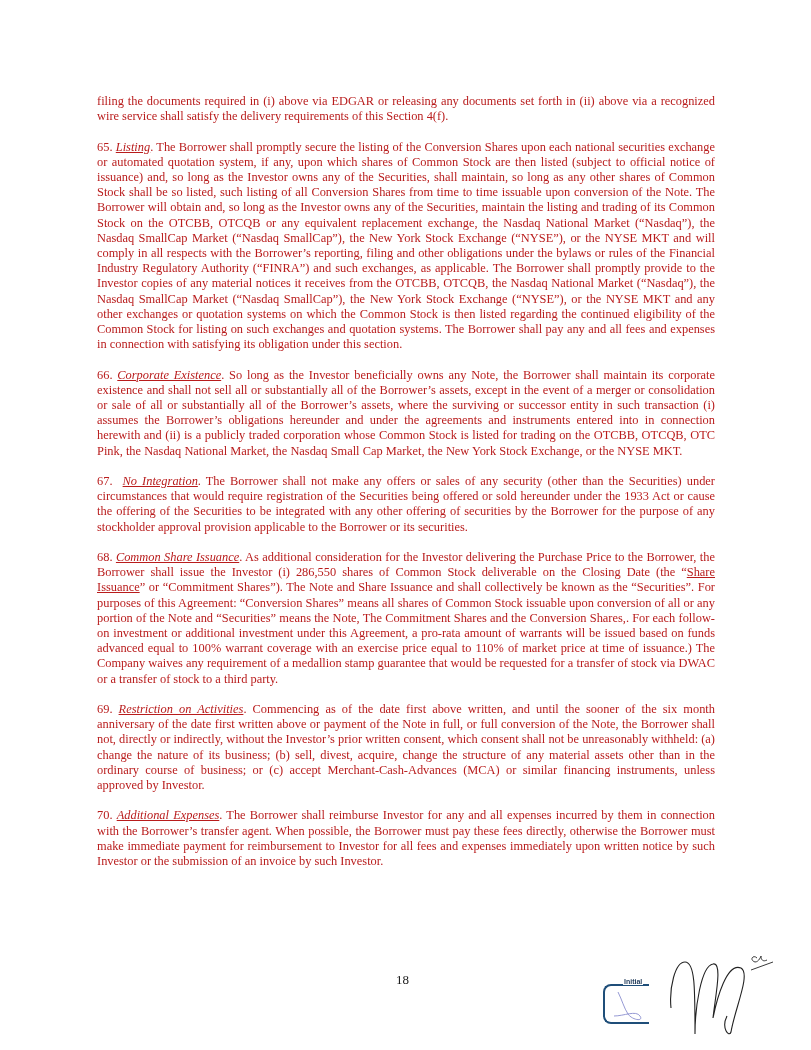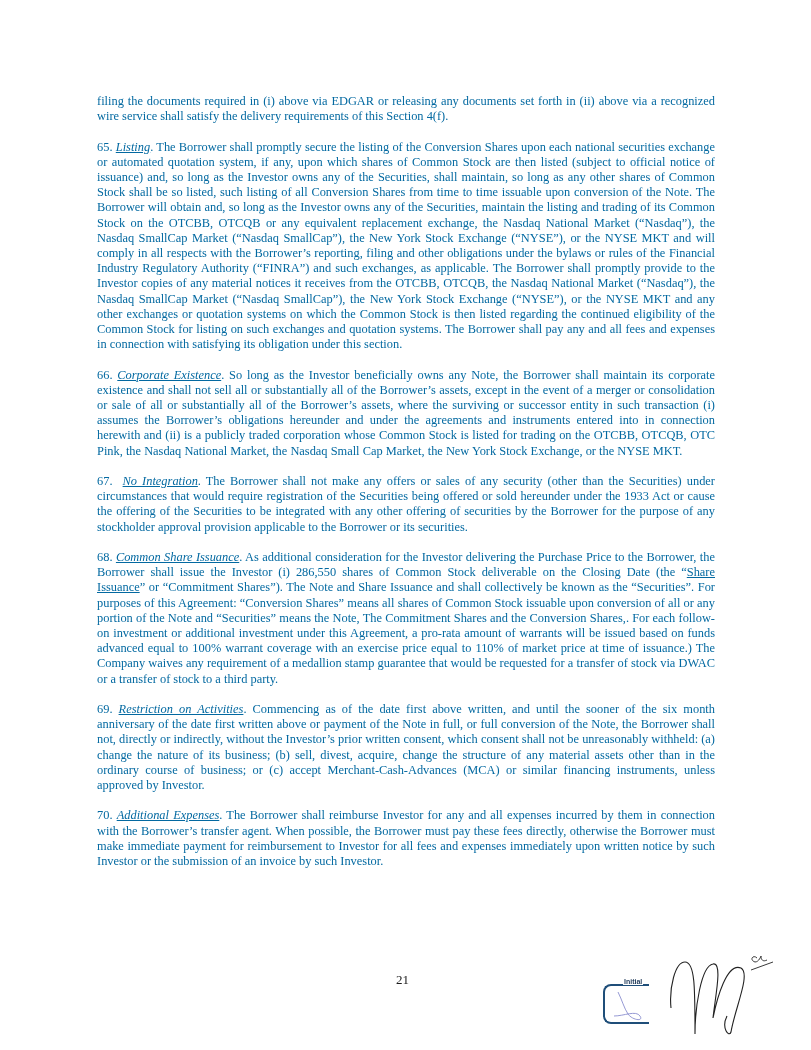--- a/index.html
+++ b/index.html
@@ -1,20 +1,20 @@
 <!DOCTYPE html>
 <html><head>
 <meta charset="utf-8">
 <style>
   html, body { margin: 0; padding: 0; background: #ffffff; }
   body { width: 811px; height: 1050px; position: relative; overflow: hidden; }
   .page {
     position: absolute; left: 97px; top: 94px; width: 618px;
     font-family: "Liberation Serif", serif; font-size: 12.4px; line-height: 15.2px;
-    color: #0369a1; text-align: justify;
+    color: #b91c1c; text-align: justify;
   }
   .para { margin: 0 0 15.2px 0; }
   .para .heading { text-decoration: underline; font-style: italic; }
   .u { text-decoration: underline; }
   .page-number {
     position: absolute; left: 396px; top: 972px;
     font-family: "Liberation Serif", serif; font-size: 13px; color: #1a1a1a;
   }
   .initial-box {
     position: absolute; left: 603px; top: 984px; width: 44px; height: 36px;
@@ -40,21 +40,21 @@
 
   <p class="para"><span>67.</span>&nbsp; <span class="heading">No Integration</span><span>. The Borrower shall not make any offers or sales of any security (other than the Securities) under circumstances that would require registration of the Securities being offered or sold hereunder under the 1933 Act or cause the offering of the Securities to be integrated with any other offering of securities by the Borrower for the purpose of any stockholder approval provision applicable to the Borrower or its securities.</span></p>
 
   <p class="para"><span>68.</span> <span class="heading">Common Share Issuance</span><span>. As additional consideration for the Investor delivering the Purchase Price to the Borrower, the Borrower shall issue the Investor (i) 286,550 shares of Common Stock deliverable on the Closing Date (the “</span><span class="u">Share Issuance</span><span>” or “Commitment Shares”). The Note and Share Issuance and shall collectively be known as the “Securities”. For purposes of this Agreement: “Conversion Shares” means all shares of Common Stock issuable upon conversion of all or any portion of the Note and “Securities” means the Note, The Commitment Shares and the Conversion Shares,. For each follow-on investment or additional investment under this Agreement, a pro-rata amount of warrants will be issued based on funds advanced equal to 100% warrant coverage with an exercise price equal to 110% of market price at time of issuance.) The Company waives any requirement of a medallion stamp guarantee that would be requested for a transfer of stock via DWAC or a transfer of stock to a third party.</span></p>
 
   <p class="para"><span>69.</span> <span class="heading">Restriction on Activities</span><span>. Commencing as of the date first above written, and until the sooner of the six month anniversary of the date first written above or payment of the Note in full, or full conversion of the Note, the Borrower shall not, directly or indirectly, without the Investor’s prior written consent, which consent shall not be unreasonably withheld: (a) change the nature of its business; (b) sell, divest, acquire, change the structure of any material assets other than in the ordinary course of business; or (c) accept Merchant-Cash-Advances (MCA) or similar financing instruments, unless approved by Investor.</span></p>
 
   <p class="para"><span>70.</span> <span class="heading">Additional Expenses</span><span>. The Borrower shall reimburse Investor for any and all expenses incurred by them in connection with the Borrower’s transfer agent. When possible, the Borrower must pay these fees directly, otherwise the Borrower must make immediate payment for reimbursement to Investor for all fees and expenses immediately upon written notice by such Investor or the submission of an invoice by such Investor.</span></p>
 </div>
 
-<div class="page-number">21</div>
+<div class="page-number">18</div>
 
 <div class="initial-box"></div>
 <div class="initial-label">Initial</div>
 <svg class="initial-sig" width="40" height="34" viewBox="0 0 40 34">
   <path d="M8 2 C 12 10, 14 18, 18 24 C 22 30, 34 32, 30 26 C 26 20, 14 26, 4 26" fill="none" stroke="#8a8fcf" stroke-width="0.9"></path>
 </svg>
 
 <svg class="signature" width="120" height="90" viewBox="0 0 120 90">
   <path d="M6 60 C 4 40, 10 14, 20 14 C 30 14, 30 40, 30 86 C 30 60, 36 18, 48 16 C 58 14, 50 50, 48 70 C 52 50, 62 14, 76 20 C 86 26, 70 60, 66 84 C 64 90, 56 80, 62 68" fill="none" stroke="#222" stroke-width="1.1"></path>
   <path d="M92 10 C 88 6, 84 12, 90 14 C 94 14, 96 8, 96 8 C 96 12, 98 14, 102 12" fill="none" stroke="#222" stroke-width="0.9"></path>

